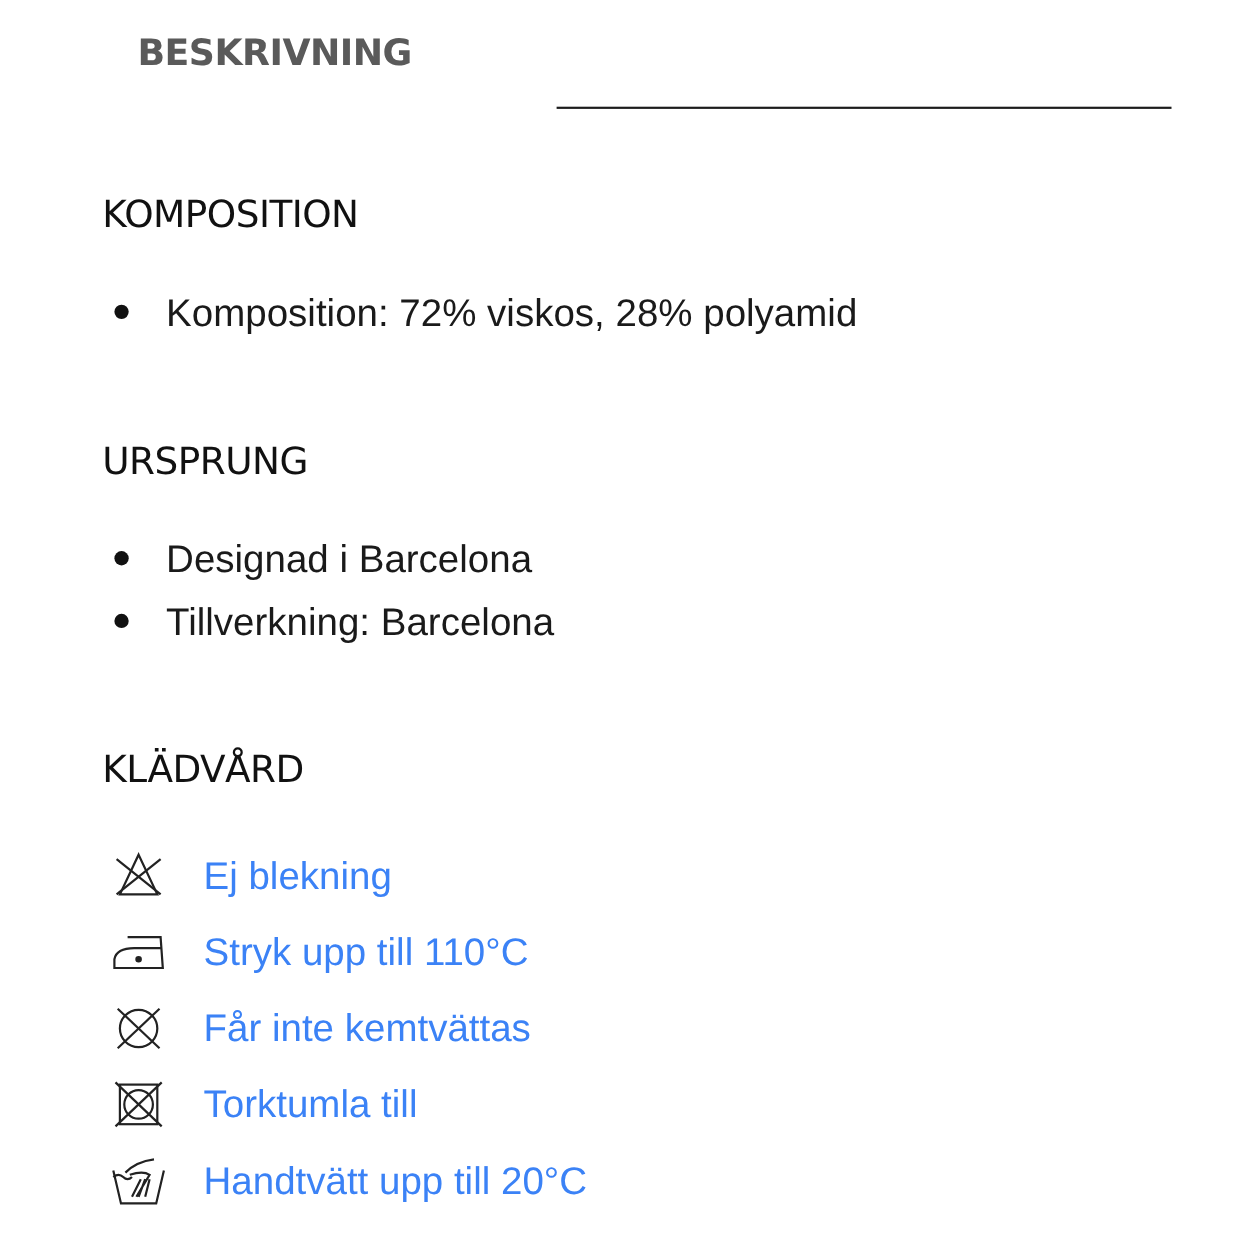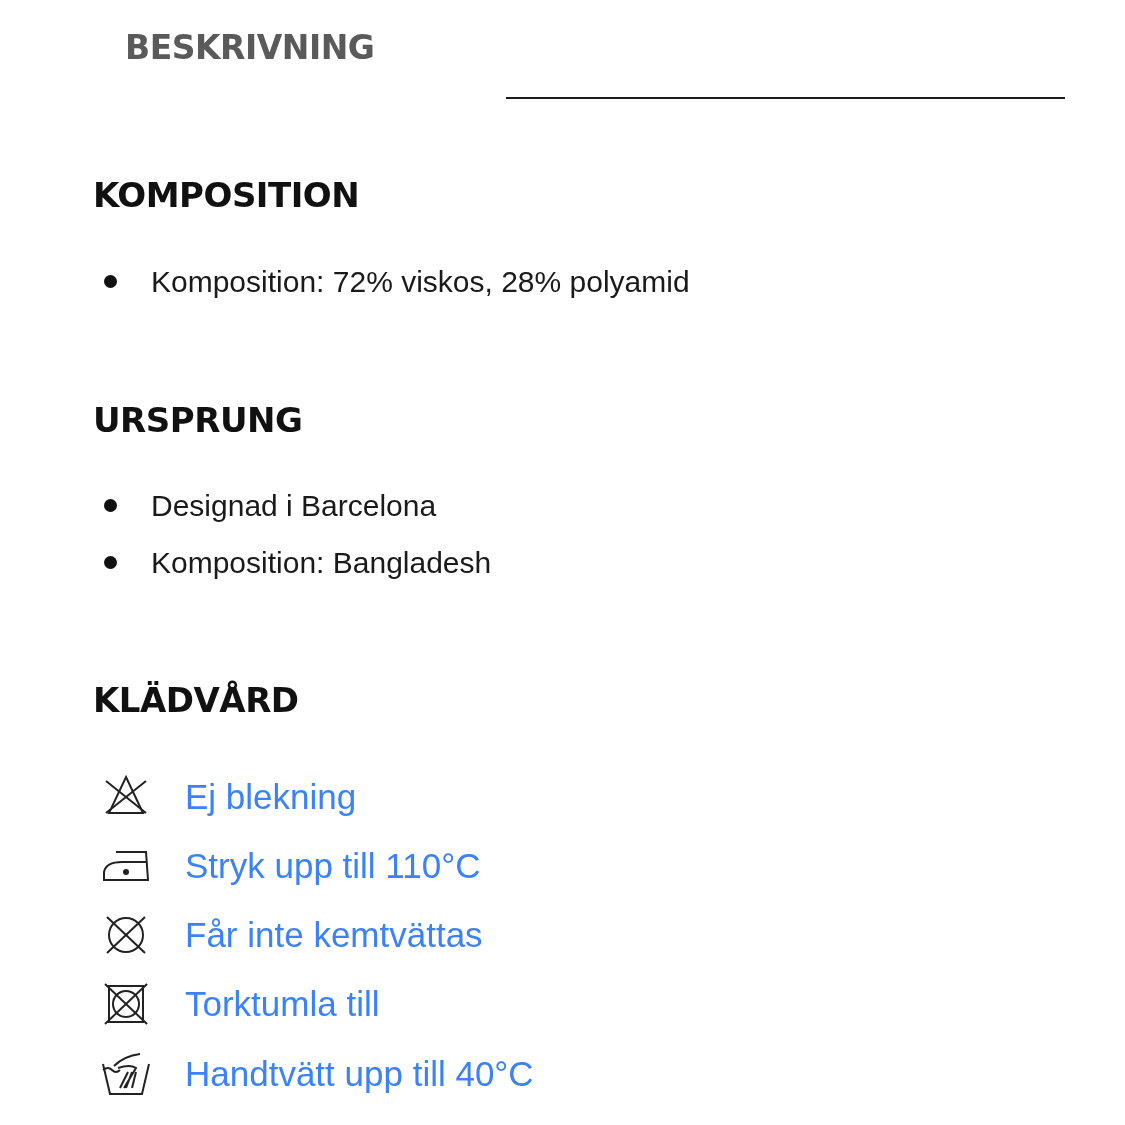--- a/index.html
+++ b/index.html
@@ -4,23 +4,23 @@
 <style>
   html, body { margin: 0; padding: 0; background: #ffffff; }
   body { width: 1125px; height: 1125px; overflow: hidden; position: relative;
          font-family: "Liberation Sans", sans-serif; color: #1a1a1a; }
   .tabs { position: absolute; top: 22px; left: 93px; right: 92px; height: 80px; margin-left: 32px; }
   .tab { position: absolute; top: 6px; font-family: "DejaVu Sans", sans-serif; font-weight: bold;
          font-size: 33px; letter-spacing: -0.5px; white-space: nowrap; overflow: hidden; cursor: pointer; }
   .tab.inactive { left: 0; color: #5a5a5a; }
   .tab.active { left: 381px; width: 559px; color: #1c1c1c; }
   .tab-underline { position: absolute; left: 381px; width: 559px; top: 75px; height: 2px; background: #1c1c1c; }
-  .section-title { position: absolute; left: 93px; font-family: "DejaVu Sans", sans-serif; font-weight: bold;
+  .section-title { position: absolute; left: 93px; font-family: "DejaVu Sans", sans-serif; font-weight: normal;
          font-size: 34px; letter-spacing: -0.5px; color: #111; text-align: center; }
-  .bullet-item { position: absolute; left: 104px; font-size: 30px; color: #1a1a1a; white-space: nowrap; }
+  .bullet-item { position: absolute; left: 104px; font-size: 35px; color: #1a1a1a; white-space: nowrap; }
   .bullet-item .dot { display: inline-block; width: 13px; height: 13px; border-radius: 50%; background: #111;
          margin-right: 34px; vertical-align: middle; position: relative; top: -3px; }
   .care-item { position: absolute; left: 100px; height: 50px; display: flex; align-items: center; }
   .care-item svg { width: 52px; height: 48px; margin-right: 33px; }
   .care-item span { font-size: 35px; color: #3b82f6; white-space: nowrap; }
 </style>
 </head>
 <body>
 
 <div class="tabs">
@@ -31,21 +31,21 @@
 <div class="section-title" style="top:175px">KOMPOSITION</div>
 <div class="bullet-item" style="top:265px">
   <span class="dot"></span><span>Komposition: 72% viskos, 28% polyamid</span>
 </div>
 
 <div class="section-title" style="top:400px">URSPRUNG</div>
 <div class="bullet-item" style="top:489px">
   <span class="dot"></span><span>Designad i Barcelona</span>
 </div>
 <div class="bullet-item" style="top:546px">
-  <span class="dot"></span><span>Komposition: Bangladesh</span>
+  <span class="dot"></span><span>Tillverkning: Barcelona</span>
 </div>
 
 <div class="section-title" style="top:680px">KLÄDVÅRD</div>
 
 <div class="care-item" style="top:772px">
   <svg viewBox="0 0 52 48" fill="none" stroke="#222" stroke-width="2">
     <path d="M26 4 L43 40 L9 40 Z"></path>
       <line x1="6" y1="8" x2="46" y2="40"></line>
       <line x1="46" y1="8" x2="6" y2="40"></line>
   </svg>
@@ -74,14 +74,14 @@
       <line x1="47" y1="4" x2="5" y2="44"></line>
   </svg>
   <span>Torktumla till</span>
 </div>
 <div class="care-item" style="top:1049px">
   <svg viewBox="0 0 52 48" fill="none" stroke="#222" stroke-width="2">
     <path d="M3 14 L10 44 L42 44 L49 14"></path>
       <path d="M3 20 Q8 16 12 20 Q16 24 20 20"></path>
     <path d="M14 16 Q24 6 40 4 M18 18 Q30 14 36 18 L24 38 M28 22 L20 38 M32 22 L26 38 M36 22 L32 38"></path>
   </svg>
-  <span>Handtvätt upp till 40°C</span>
+  <span>Handtvätt upp till 20°C</span>
 </div>
 
 </body></html>

